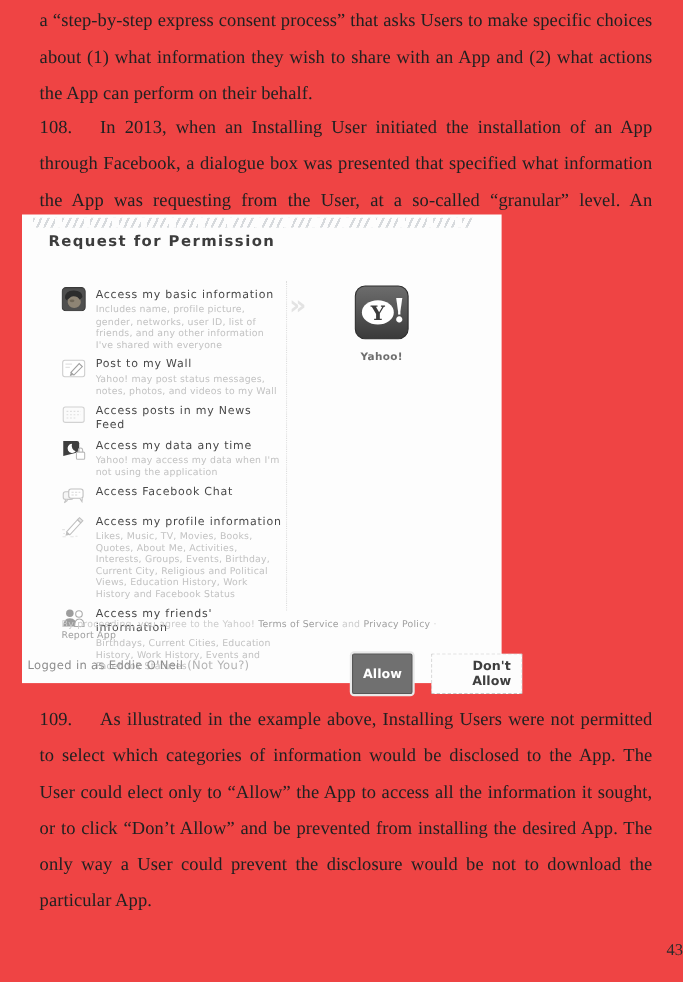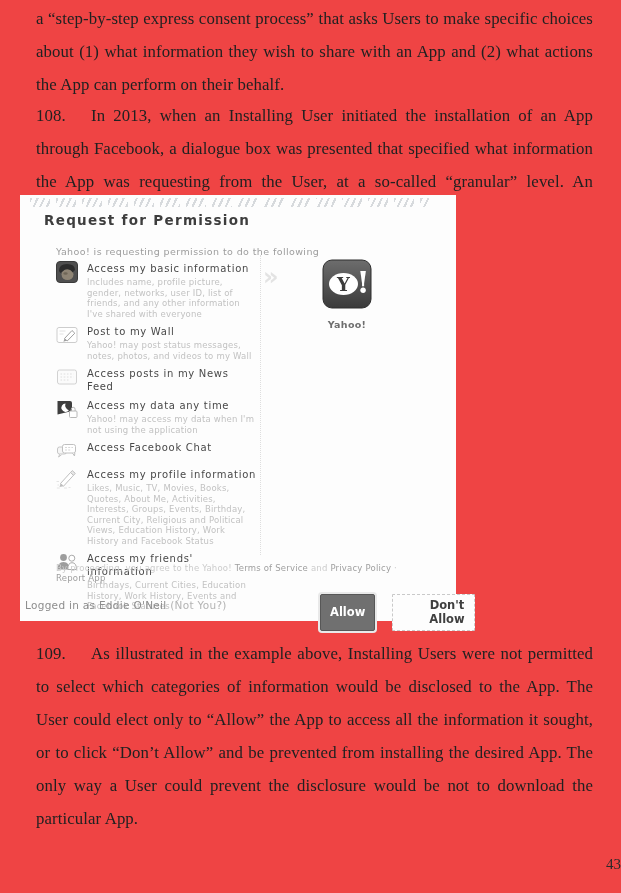--- a/index.html
+++ b/index.html
@@ -89,21 +89,20 @@
 
   <p class="doc-para" style="top:99px;">
     <span class="pnum">108.</span><span>In 2013, when an Installing User initiated the installation of an App through Facebook, a dialogue box was presented that specified what information the App was requesting from the User, at a so-called “granular” level. An example of such a dialogue box is as follows:</span>
   </p>
 
   <div class="shot">
 
     <div class="hatch-band"></div>
 
     <div class="shot-title">Request for Permission</div>
-    <div class="shot-subtitle">Yahoo! is requesting permission to do the following</div>
 
     <div class="perm-list">
 
       <div class="perm">
         <svg class="perm-icon" viewBox="0 0 22 22">
           <rect x="0.5" y="0.5" width="21" height="21" rx="3.5" fill="#4f4f4f" stroke="#3a3a3a"></rect>
           <ellipse cx="11.5" cy="13.5" rx="6" ry="5.6" fill="#8e8474"></ellipse>
           <path d="M3 10 Q3 3 11 3 Q19 3 19 9 L16.5 11.5 Q14 7.5 9 8.6 L4.5 12 Z" fill="#2c2c2c"></path>
           <ellipse cx="9.5" cy="12.5" rx="2.2" ry="1.2" fill="#6f6657"></ellipse>
         </svg>

